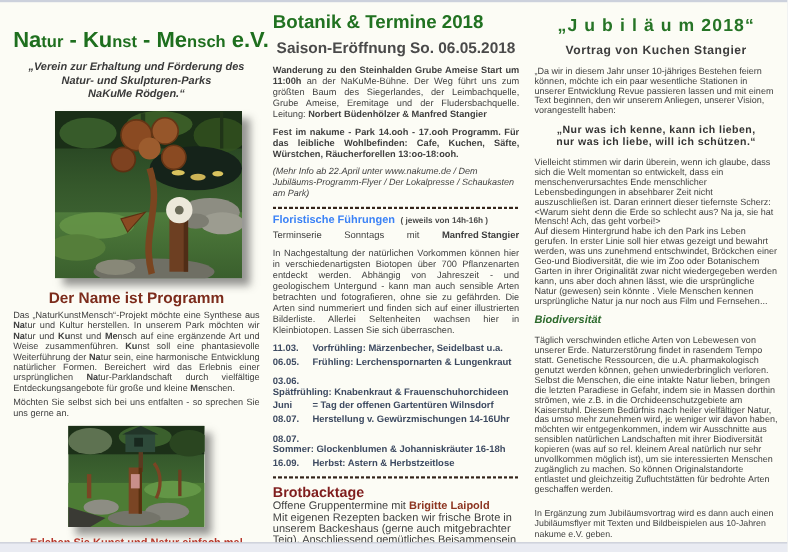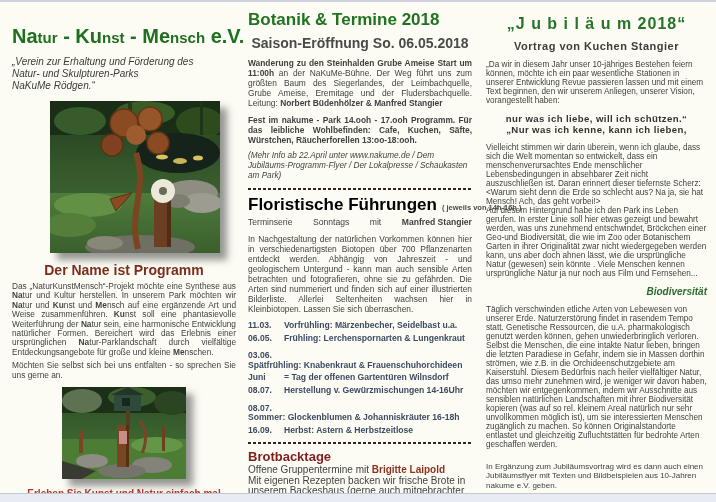--- a/index.html
+++ b/index.html
@@ -9,56 +9,56 @@
   .bottom-strip{position:absolute;left:0;bottom:0;width:716px;height:8px;background:#e9ebf2;border-top:1px solid #c3c7d2;}
   .col{position:absolute;top:2px;}
   .col-left{left:12px;width:224px;}
   .col-mid{left:248px;width:224px;}
   .col-right{left:486px;width:221px;}
 
   
   .assoc-title{margin:12px 0 0;text-align:center;color:#1e6f1e;font-weight:bold;white-space:nowrap;}
   .tseg-big{font-size:20px;}
   .tseg-sm{font-size:15px;}
-  .assoc-sub{margin-top:5px;font-weight:normal;font-style:italic;color:#3a3a3a;
+  .assoc-sub{margin-top:5px;text-align:center;font-weight:bold;font-style:italic;color:#3a3a3a;
              font-size:10px;line-height:12px;white-space:pre-line;}
   .photo{box-shadow:7px 7px 7px rgba(50,50,50,.5);font-size:0;line-height:0;}
   .photo1{width:170px;height:152px;margin:9px 0 0 38px;}
   .photo2{width:124px;height:92px;margin:7px 0 0 50px;}
   .left-heading{margin:9px 0 0;text-align:center;color:#7c2c1c;font-weight:bold;font-size:14px;}
   .body-l{font-size:8.3px;line-height:9.4px;text-align:justify;margin:4px 0 0;}
   .left-slogan{margin-top:8px;text-align:center;font-weight:bold;color:#b5352a;font-size:10px;line-height:13px;}
 
   
   .mid-title{margin:8px 0 0;text-align:left;color:#217221;font-weight:bold;font-size:17px;}
   .mid-sub{margin:5px 0 0;text-align:center;color:#4a4a4a;font-weight:bold;font-size:14px;}
   .body-m{font-size:8.4px;line-height:10px;text-align:justify;margin:7px 0 0;}
   .allbold{font-weight:bold;}
   .note{font-size:8.2px;line-height:10px;font-style:italic;margin:6px 0 0;}
   .sep{height:2px;margin:7px 0 0;background:repeating-linear-gradient(90deg,#33241a 0 3px,transparent 3px 5px);}
   .flor-row{display:flex;align-items:baseline;gap:5px;margin-top:5px;}
-  .flor-big{color:#000000;font-weight:bold;font-size:17px;white-space:nowrap;}
+  .flor-big{color:#3b82f6;font-weight:bold;font-size:10px;white-space:nowrap;}
   .flor-small{color:#4a4a4a;font-weight:bold;font-size:7.5px;white-space:nowrap;}
   .flor-subrow{display:flex;justify-content:space-between;font-size:8.6px;margin-top:2px;color:#3f3f3f;}
   .events{margin-top:7px;}
   .event-row{display:flex;font-weight:bold;color:#3d4a61;font-size:8.6px;line-height:9.6px;margin-top:3px;}
   .event-row.gap{margin-top:8px;flex-direction:column;}
   .event-date{width:36px;flex-shrink:0;}
   .blk-title{margin:5px 0 0;font-weight:bold;font-size:13px;color:#7f1d1d;}
   .blk-line{font-size:10px;line-height:10px;margin:1px 0 0;}
   .rt-bold{font-weight:bold;}
   .rt-accent{font-weight:bold;color:#8c3420;}
 
   
   .jub-title{margin:13px 0 0;text-align:center;color:#267426;font-weight:bold;font-size:16px;letter-spacing:1px;white-space:nowrap;}
   .jub-sub{margin:7px 0 0;text-align:center;color:#3d3d3d;font-weight:bold;font-size:11px;letter-spacing:.5px;}
   .body-r{font-size:8.2px;line-height:9px;text-align:left;margin:0;}
   .mt{margin-top:8px;}
   .quote{margin:8px 0 0;text-align:center;font-weight:bold;color:#333;font-size:9.6px;line-height:11px;letter-spacing:.4px;}
-  .biodiv{margin:8px 0 0;text-align:right;font-weight:bold;font-style:italic;color:#2d6a2d;font-size:10px;}
+  .biodiv{margin:8px 0 0;text-align:left;font-weight:bold;font-style:italic;color:#2d6a2d;font-size:10px;}
   .fine{font-size:8px;line-height:9.4px;margin-top:13px;}
 </style>
 </head>
 <body>
 
 <div class="page">
   <div class="top-edge"></div>
 
   <div class="col col-left">
     <h1 class="assoc-title"><span class="tseg-big">Na</span><span class="tseg-sm">tur</span><span class="tseg-big"> - </span><span class="tseg-big">Ku</span><span class="tseg-sm">nst</span><span class="tseg-big"> - </span><span class="tseg-big">Me</span><span class="tseg-sm">nsch</span><span class="tseg-big"> e.V.</span></h1>
@@ -215,22 +215,22 @@
 
   </div>
 
   <div class="col col-right">
     <h1 class="jub-title">„J u b i l ä u m  2018“</h1>
     <h2 class="jub-sub">Vortrag von Kuchen Stangier</h2>
 
     <p class="body-r mt">„Da wir in diesem Jahr unser 10-jähriges Bestehen feiern können, möchte ich ein paar wesentliche Stationen in unserer Entwicklung Revue passieren lassen und mit einem Text beginnen, den wir unserem Anliegen, unserer Vision, vorangestellt haben:</p>
 
     <div class="quote">
+      <div>„Nur was ich kenne, kann ich lieben,</div>
       <div>nur was ich liebe, will ich schützen.“</div>
-      <div>„Nur was ich kenne, kann ich lieben,</div>
     </div>
 
     <p class="body-r mt">Vielleicht stimmen wir darin überein, wenn ich glaube, dass sich die Welt momentan so entwickelt, dass ein menschenverursachtes Ende menschlicher  Lebensbedingungen in absehbarer Zeit nicht auszuschließen ist. Daran erinnert dieser tiefernste Scherz: &lt;Warum sieht denn die Erde so schlecht aus?  Na ja, sie hat Mensch! Ach, das geht vorbei!&gt;</p>
     <p class="body-r">Auf diesem Hintergrund habe ich den Park ins Leben gerufen. In erster Linie soll hier etwas gezeigt und bewahrt werden, was uns zunehmend entschwindet, Bröckchen einer Geo-und Biodiversität, die wie im Zoo oder Botanischem Garten in ihrer Originalität zwar nicht wiedergegeben werden kann, uns aber doch ahnen lässt, wie die ursprüngliche Natur (gewesen)  sein könnte . Viele Menschen kennen ursprüngliche Natur ja nur noch aus Film und Fernsehen...</p>
 
     <div class="biodiv">Biodiversität</div>
 
     <p class="body-r mt">Täglich verschwinden etliche Arten von Lebewesen von unserer Erde. Naturzerstörung findet in rasendem Tempo statt. Genetische Ressourcen, die u.A. pharmakologisch genutzt werden können, gehen unwiederbringlich verloren. Selbst die Menschen, die eine intakte Natur lieben, bringen die letzten Paradiese in Gefahr, indem sie in Massen dorthin strömen, wie z.B. in die Orchideenschutzgebiete am Kaiserstuhl. Diesem Bedürfnis nach heiler vielfältiger Natur, das umso mehr zunehmen wird, je weniger wir davon haben, möchten wir entgegenkommen, indem wir Ausschnitte aus sensiblen natürlichen Landschaften mit ihrer Biodiversität kopieren (was auf so rel. kleinem Areal natürlich nur sehr unvollkommen möglich ist), um sie interessierten Menschen zugänglich zu machen. So können Originalstandorte entlastet und gleichzeitig Zufluchtstätten für bedrohte Arten geschaffen werden.</p>
     <p class="body-r fine">In Ergänzung zum Jubiläumsvortrag wird es dann auch einen Jubiläumsflyer mit Texten und Bildbeispielen aus 10-Jahren nakume e.V. geben.</p>
   </div>

